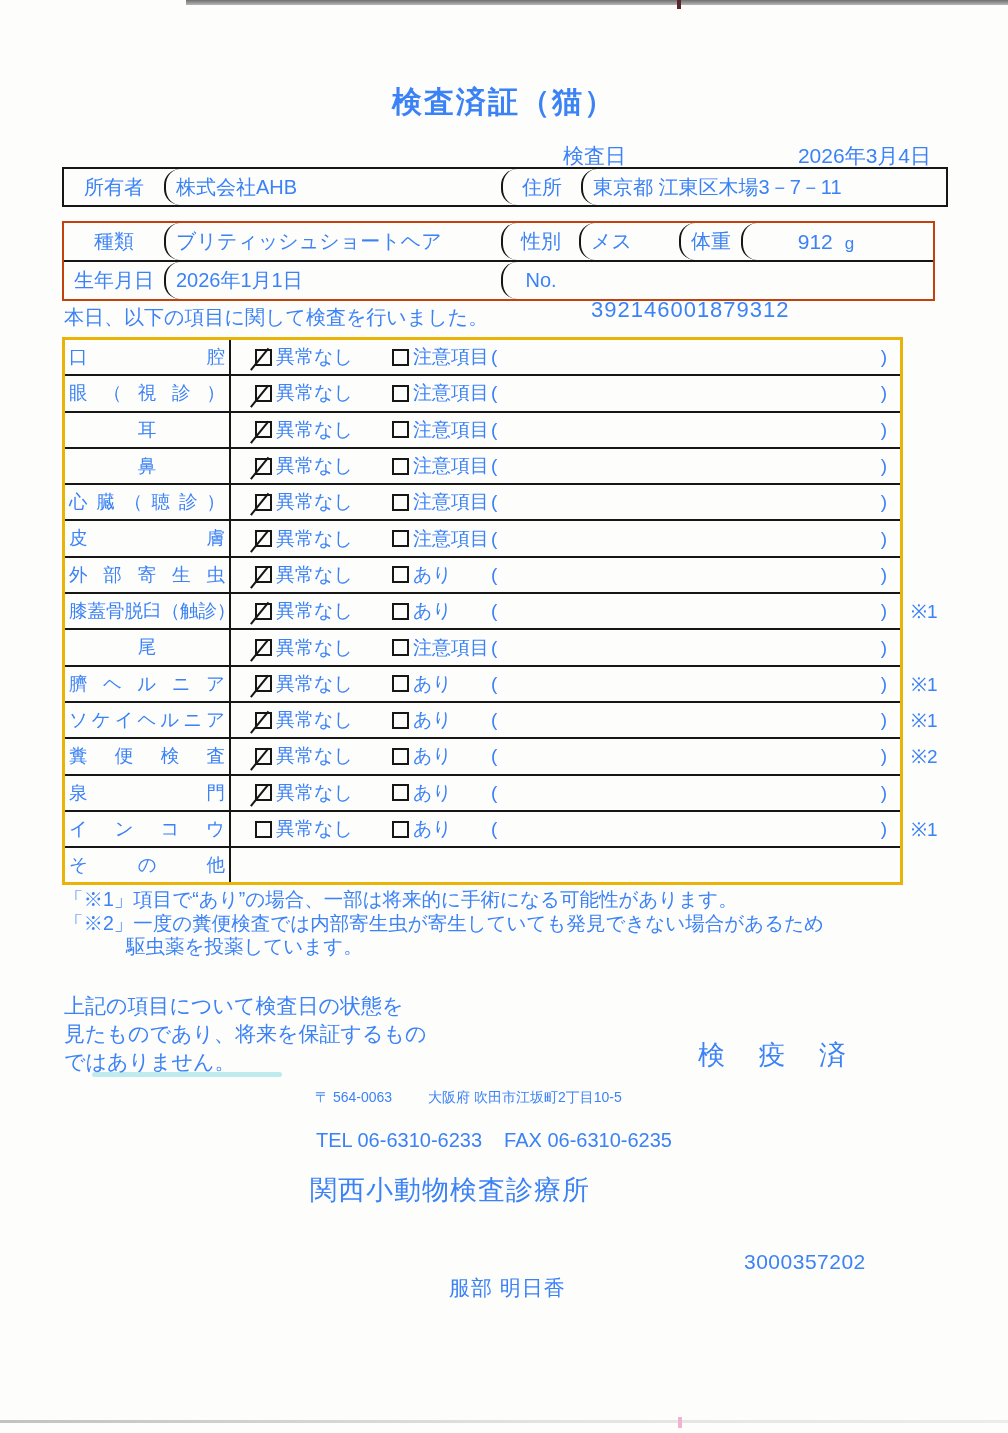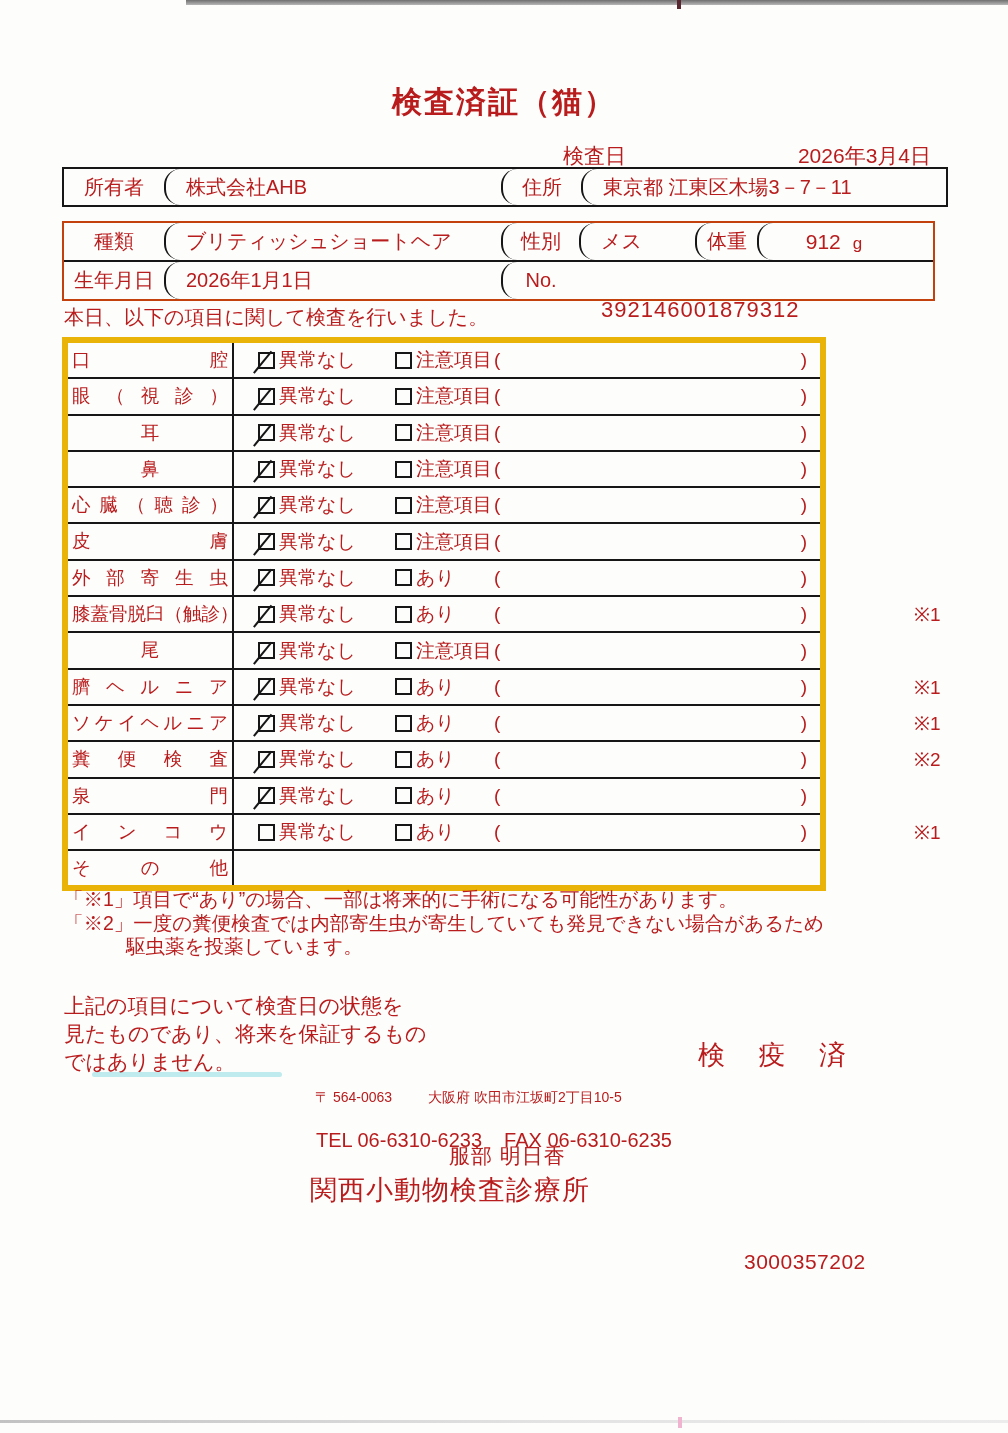--- a/index.html
+++ b/index.html
@@ -1,19 +1,19 @@
 <!DOCTYPE html>
 <html><head>
 <meta charset="utf-8">
 <style>
   html,body{margin:0;padding:0;background:#e8e8e8;}
   .page{
     position:relative; width:1008px; height:1433px; margin:0 auto;
     background:#fdfdfc; overflow:hidden;
-    font-family:"Liberation Sans", sans-serif; color:#b91c1c;
+    font-family:"Liberation Sans", sans-serif; color:#3b82f6;
   }
   
   .scan-top{position:absolute;top:0;left:186px;right:0;height:5px;
     background:linear-gradient(to bottom,#6f6f6f,#b7b7b7);}
   .scan-top-tick{position:absolute;top:0;left:677px;width:4px;height:9px;background:#59252f;}
   .scan-bottom{position:absolute;top:1420px;left:0;right:0;height:3px;
     background:linear-gradient(to right,#c2c2c2,#e3e3e3 55%,#ececec);}
   .scan-bottom-tick{position:absolute;top:1417px;left:678px;width:4px;height:11px;background:#f0b4d0;}
   .cyan-smudge{position:absolute;top:1072px;left:92px;width:190px;height:5px;
     background:rgba(90,205,215,.38);border-radius:3px;}
@@ -26,35 +26,35 @@
 
   
   .tblA{position:absolute;top:167px;left:62px;width:886px;height:40px;
     display:flex;border:2px solid #161616;box-sizing:border-box;}
   .tblB{position:absolute;top:221px;left:62px;width:873px;
     border:2px solid #c2410c;box-sizing:border-box;}
   .tblB .trow{display:flex;height:37px;}
   .tblB .trow + .trow{border-top:2px solid #161616;}
   .cell{display:flex;align-items:center;box-sizing:border-box;font-size:20px;border-radius:16px;}
   .cell.lab{justify-content:center;}
-  .cell.val{padding-left:20px;}
+  .cell.val{padding-left:10px;}
   .bl{border-left:2px solid #161616;}
   .w100{width:100px;flex:none;} .w337{width:337px;flex:none;}
   .w80{width:80px;flex:none;} .w78{width:78px;flex:none;}
-  .w100b{width:116px;flex:none;} .w62{width:62px;flex:none;}
+  .w100b{width:100px;flex:none;} .w62{width:62px;flex:none;}
   .grow{flex:1;}
   .weight-val{justify-content:center;padding-right:24px;font-size:21px;}
   .weight-unit{font-size:17px;margin-left:12px;position:relative;top:2px;}
   .no-val{font-size:22px;letter-spacing:1px;margin-top:48px;}
 
   .intro{position:absolute;top:304px;left:64px;font-size:20px;}
 
   
-  .exam{position:absolute;top:337px;left:62px;width:764px;
-    border:6px solid #eab308;box-sizing:border-box;}
+  .exam{position:absolute;top:337px;left:62px;width:841px;
+    border:3px solid #eab308;box-sizing:border-box;}
   .exam-row{display:flex;height:34.3px;position:relative;}
   .exam-row + .exam-row{border-top:2px solid #161616;}
   .exam-label{width:166px;flex:none;border-right:2px solid #161616;
     box-sizing:border-box;padding:0 4px;font-size:18.5px;line-height:33px;
     white-space:nowrap;overflow:hidden;}
   .exam-label.justify{text-align:justify;text-align-last:justify;}
   .exam-label.center{text-align:center;text-align-last:center;}
   .exam-content{flex:1;display:flex;align-items:center;font-size:19px;}
   .grp{display:flex;align-items:center;box-sizing:border-box;padding-left:20px;}
   .g1{margin-left:4px;width:137px;flex:none;}
@@ -76,21 +76,21 @@
   .stamp{position:absolute;top:1037px;left:698px;font-size:27px;
     letter-spacing:13px;font-weight:500;white-space:nowrap;}
   .postal-line{position:absolute;top:1089px;left:315px;font-size:14px;
     display:flex;white-space:nowrap;text-align:center;}
   .postal-line .gap{width:36px;}
   .tel-line{position:absolute;top:1129px;left:316px;font-size:20px;
     display:flex;white-space:nowrap;}
   .tel-line .gap{width:22px;}
   .clinic-name{position:absolute;top:1172px;left:310px;font-size:27px;
     letter-spacing:1px;font-weight:500;white-space:nowrap;}
-  .vet-name{position:absolute;top:1142px;left:449px;font-size:21px;
+  .vet-name{position:absolute;top:1274px;left:449px;font-size:21px;
     letter-spacing:1px;white-space:nowrap;}
   .serial{position:absolute;top:1250px;left:744px;font-size:21px;
     letter-spacing:.5px;}
 </style>
 </head>
 <body>
 
 <div class="page">
 
   <div class="scan-top"></div>

